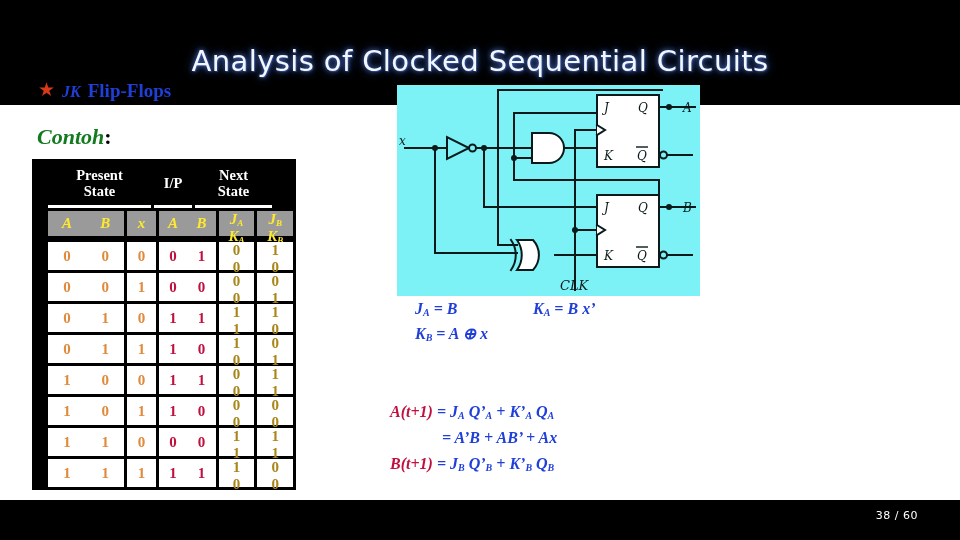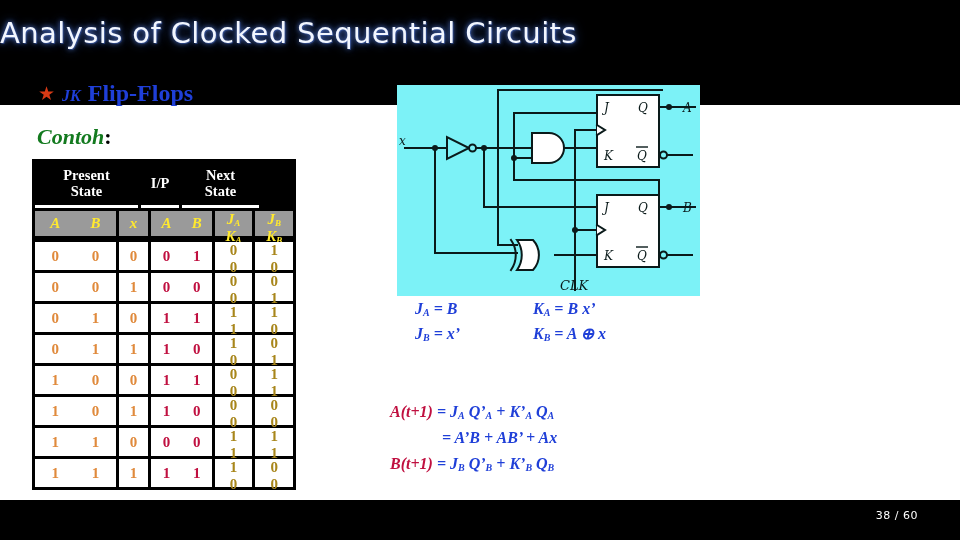--- a/index.html
+++ b/index.html
@@ -16,23 +16,23 @@
     background: #ffffff;
   }
 
   
   #header-band {
     position: absolute; left: 0; top: 0;
     width: 960px; height: 105px;
     background: #000000;
   }
   #slide-title {
-    position: absolute; left: 0; top: 16px;
+    position: absolute; left: 0; top: 44px;
     width: 960px;
-    text-align: left;
+    text-align: center;
     font-family: "DejaVu Sans", sans-serif;
     font-size: 29px;
     font-weight: 400;
     letter-spacing: 0.4px;
     color: #f2f6ff;
     text-shadow: 0 0 5px #5577cc, 0 0 11px #2b4fa0, 1px 1px 0 #1b2b55;
     white-space: nowrap;
   }
   #subtitle-row {
     position: absolute; left: 38px; top: 80px;
@@ -44,21 +44,21 @@
     color: #d83a15;
     position: relative; top: -1px;
   }
   #subtitle-jk {
     font-family: "Liberation Serif", serif;
     font-size: 16px; font-weight: bold; font-style: italic;
     color: #1f3fd8;
   }
   #subtitle-text {
     font-family: "Liberation Serif", serif;
-    font-size: 24px; font-weight: bold;
+    font-size: 19px; font-weight: bold;
     color: #1f3fd8;
   }
 
   
   #contoh-row {
     position: absolute; left: 37px; top: 124px;
     white-space: nowrap;
   }
   #contoh-label {
     font-family: "Liberation Serif", serif;
@@ -69,21 +69,21 @@
     font-family: "Liberation Serif", serif;
     font-size: 22px; font-weight: bold;
     color: #000000;
   }
 
   
   #truth-table {
     position: absolute; left: 32px; top: 159px;
     width: 264px;
     background: #000000;
-    padding: 3px 3px 3px 3px;
+    padding: 3px 3px 3px 16px;
   }
   .tt-grid { display: flex; flex-direction: column; gap: 3px; }
   .tt-row  { display: flex; gap: 3px; height: 28px; }
 
   
   #tt-header-row { height: 46px; }
   .tt-hcell {
     background: #000000;
     color: #ffffff;
     font-family: "Liberation Serif", serif;
@@ -498,21 +498,20 @@
       </g>
     </svg>
   </div>
 
   <div id="jk-equations">
     <div class="eq-line">
       <span class="eq-col-l"><span>J</span><sub>A</sub> <span>= B</span></span>
       <span class="eq-col-r"><span>K</span><sub>A</sub> <span>= B x’</span></span>
     </div>
     <div class="eq-line">
-      <span class="eq-col-l"><span>J</span><sub>B</sub> <span>= x’</span></span>
       <span class="eq-col-r"><span>K</span><sub>B</sub> <span>= A ⊕ x</span></span>
     </div>
   </div>
 
   <div id="derivations">
     <div>
       <span class="der-lhs">A(t+1)</span>
       <span class="der-rhs">= <i>J</i><sub>A</sub> <i>Q</i>’<sub>A</sub> + <i>K</i>’<sub>A</sub> <i>Q</i><sub>A</sub></span>
     </div>
     <div class="der-cont">= A’B + AB’ + Ax</div>

